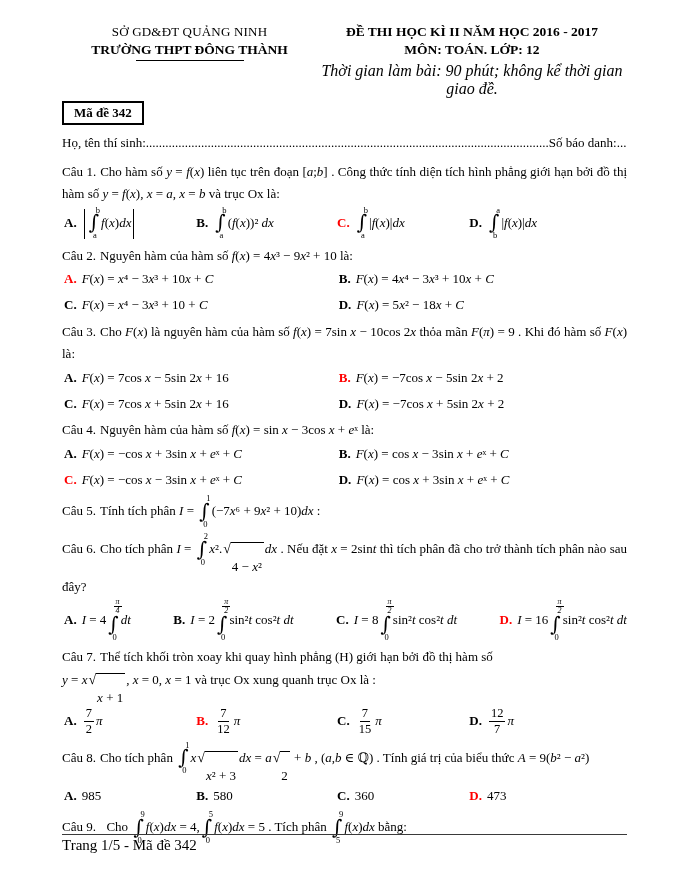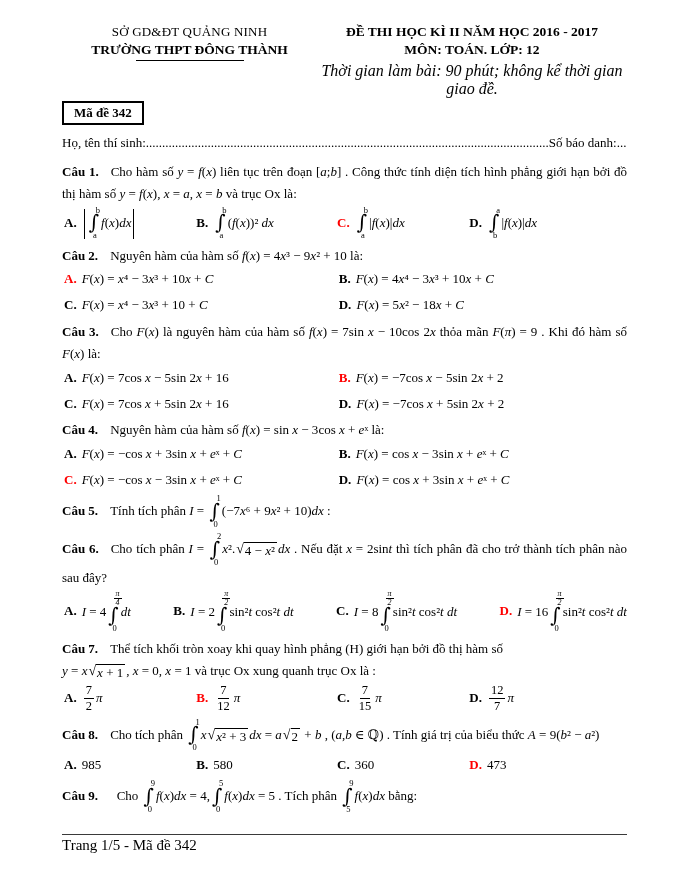--- a/index.html
+++ b/index.html
@@ -22,21 +22,21 @@
 
   .codebox-row{padding-right:8px;margin-top:3px;height:28px;}
   .codebox{display:inline-block;border:2px solid #000;font-weight:bold;font-size:13px;padding:2px 10px;background:#fff;}
 
   .student-line{margin-top:6px;font-size:13px;white-space:nowrap;overflow:hidden;}
 
   
   .questions{margin-top:10px;}
   .q{margin-bottom:4px;}
   .q-body{line-height:1.72;text-align:justify;}
-  .q-label{font-weight:bold;margin-right:12px;}
+  .q-label{font-weight:normal;margin-right:4px;}
   .answers{margin:1px 0 0 2px;line-height:1.72;}
   .row4{display:grid;grid-template-columns:23.5% 25% 23.5% 28%;}
   .grid2{display:grid;grid-template-columns:48.8% 51.2%;row-gap:4px;}
   .flexr{display:flex;justify-content:space-between;}
   .ans{white-space:nowrap;}
   .ans-label{font-weight:bold;margin-right:5px;}
   .red{color:var(--red,#f00);}
 
   
   .math .it{font-style:italic;}
@@ -46,21 +46,21 @@
   .int .lim{font-size:8.5px;line-height:1;}
   .int .hi{transform:translateX(4px);}
   .int .lo{transform:translateX(1px);}
   .limfrac{display:inline-flex;flex-direction:column;align-items:center;font-size:8px;line-height:1.05;transform:translateX(4px);font-style:italic;}
   .limfrac .n{border-bottom:1px solid #000;padding:0 2px;}
   .frac{display:inline-flex;flex-direction:column;align-items:center;vertical-align:middle;margin:0 2px;position:relative;top:-1px;}
   .frac .num,.frac .den{font-size:12.5px;line-height:1.2;padding:0 2px;}
   .frac .num{border-bottom:1px solid #000;}
   .sqrt{display:inline-flex;align-items:flex-start;vertical-align:baseline;margin:0 1px;}
   .sqrt .rad{font-size:14px;line-height:1.05;}
-  .sqrt .radand{border-top:1px solid #000;line-height:1.25;padding:0 2px 0 1px;}
+  .sqrt .radand{border-top:1px solid #000;line-height:1.25;padding:16px 2px 0 1px;}
   .vbar{display:inline-block;width:1px;height:30px;background:#000;vertical-align:middle;margin:0 2px;}
 
   
   .footer{position:absolute;left:62px;width:565px;top:834px;border-top:1px solid #3a3a3a;}
   .footer-text{text-align:left;font-size:15px;padding-top:2px;}
 </style>
 </head>
 <body>
 
 <div class="page">

